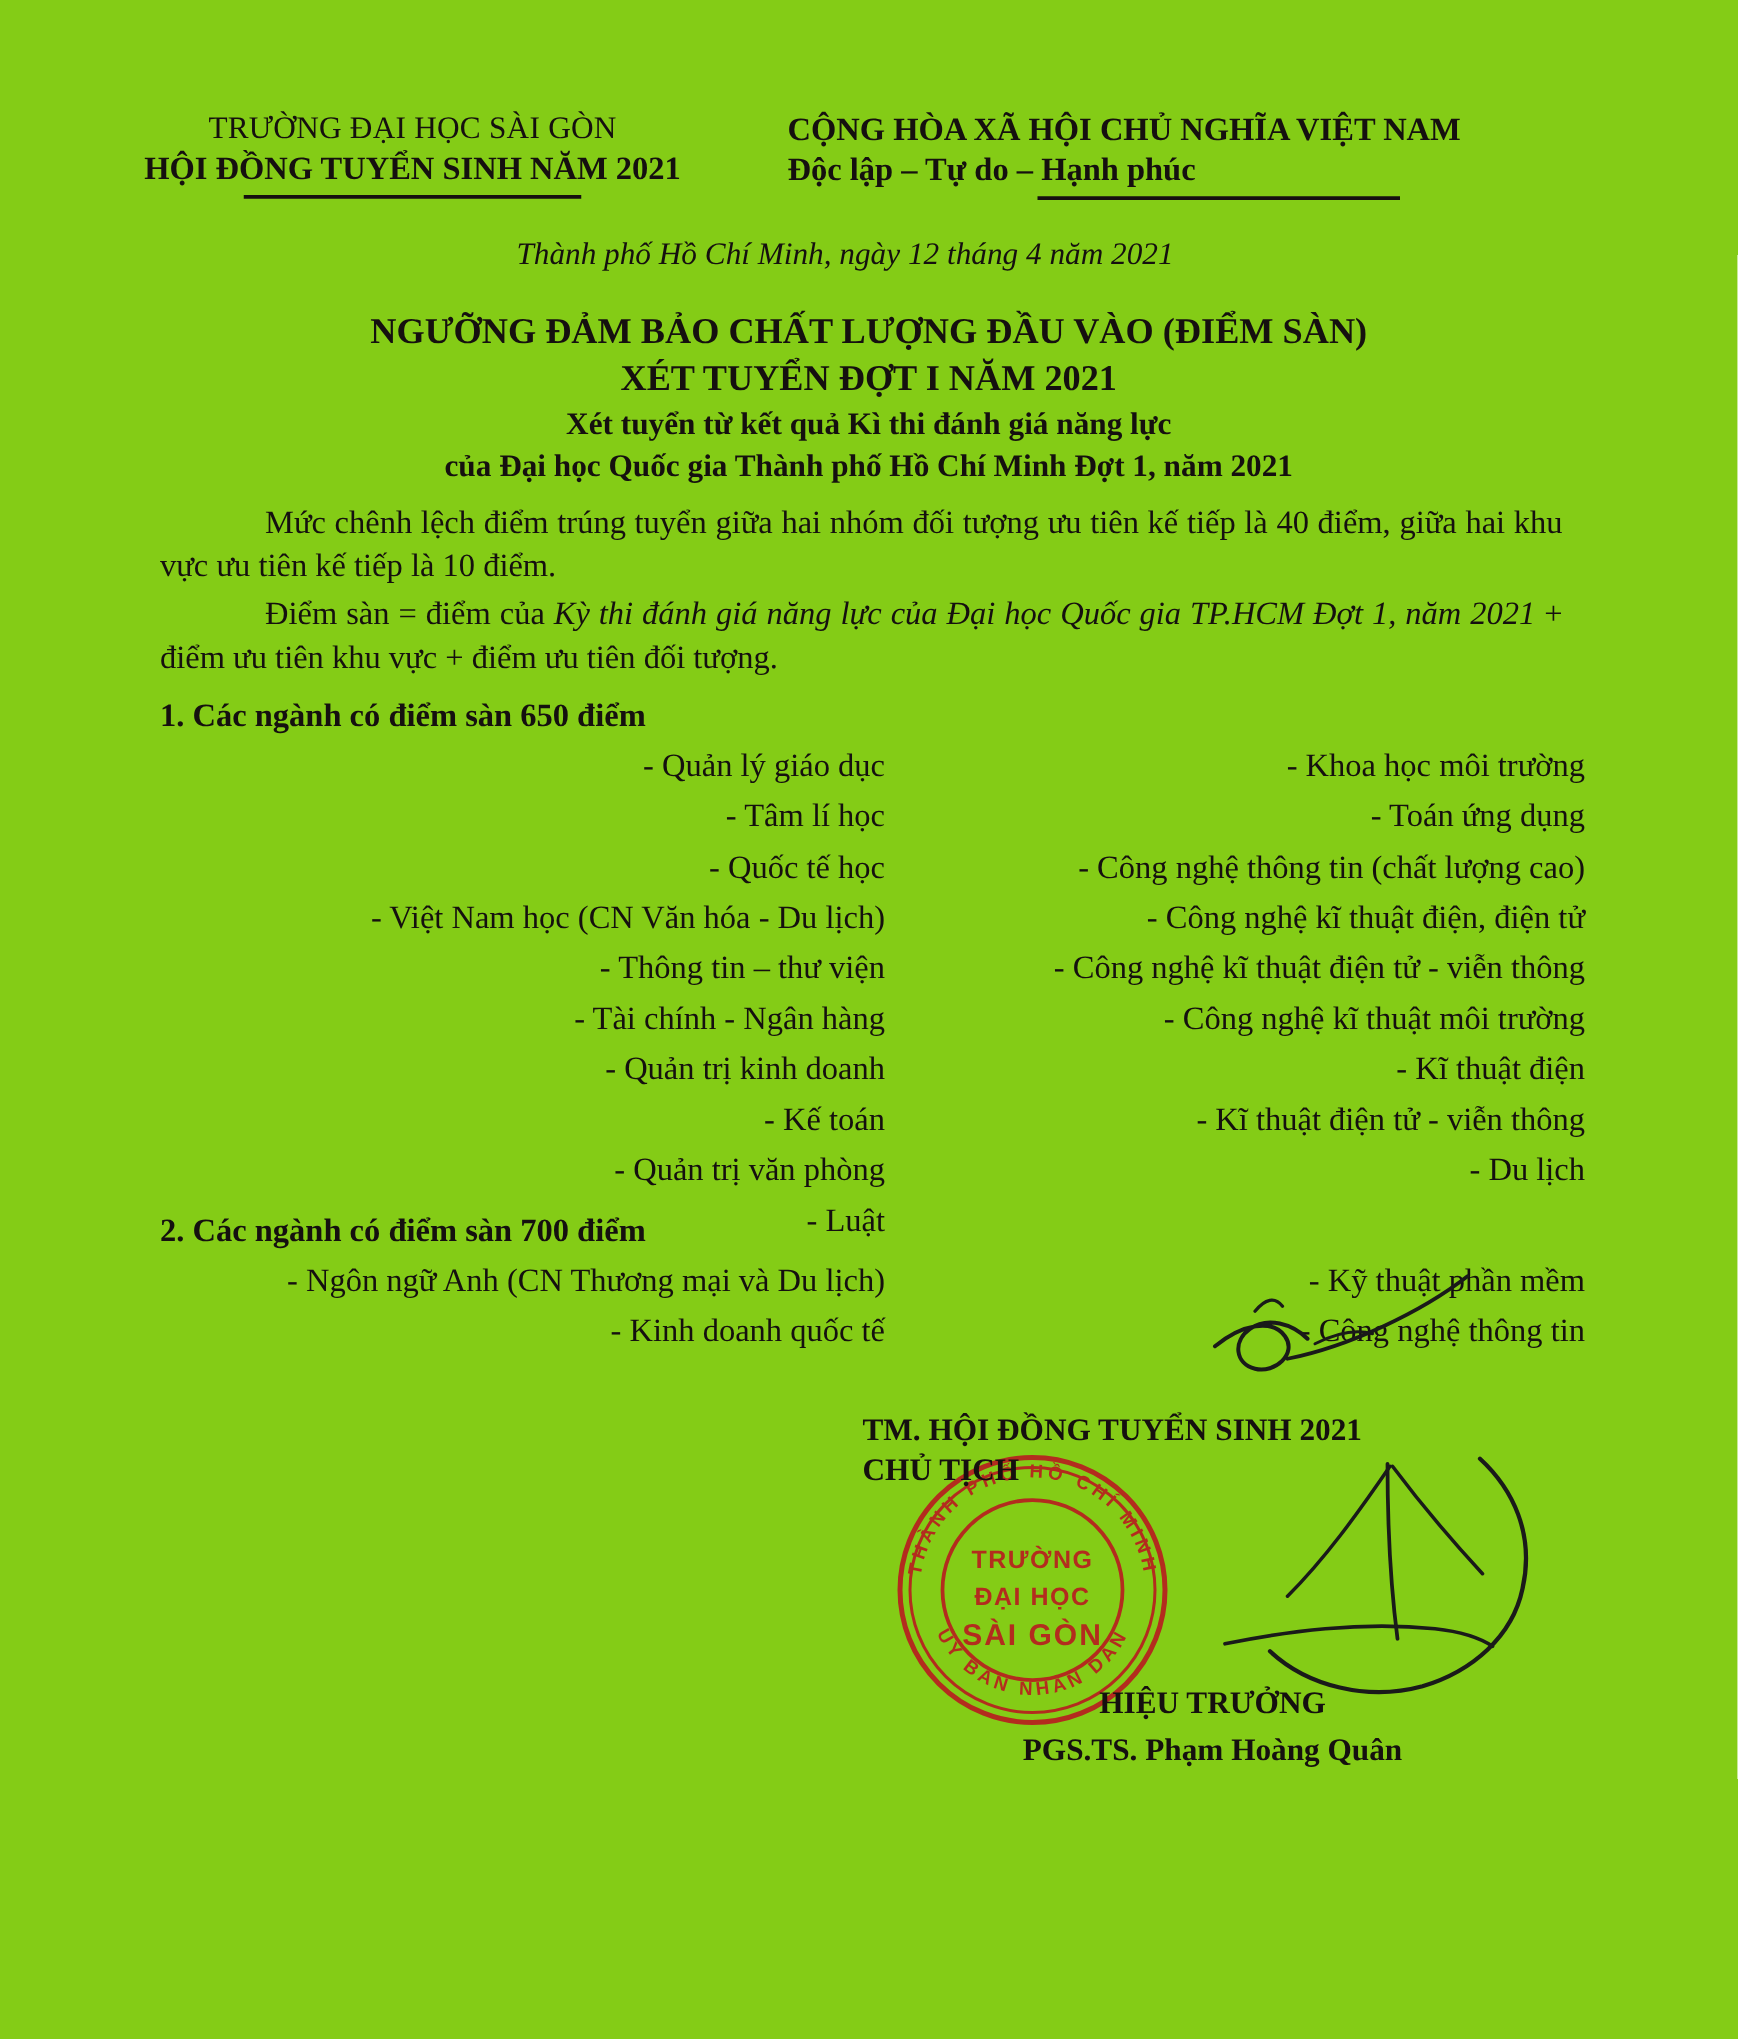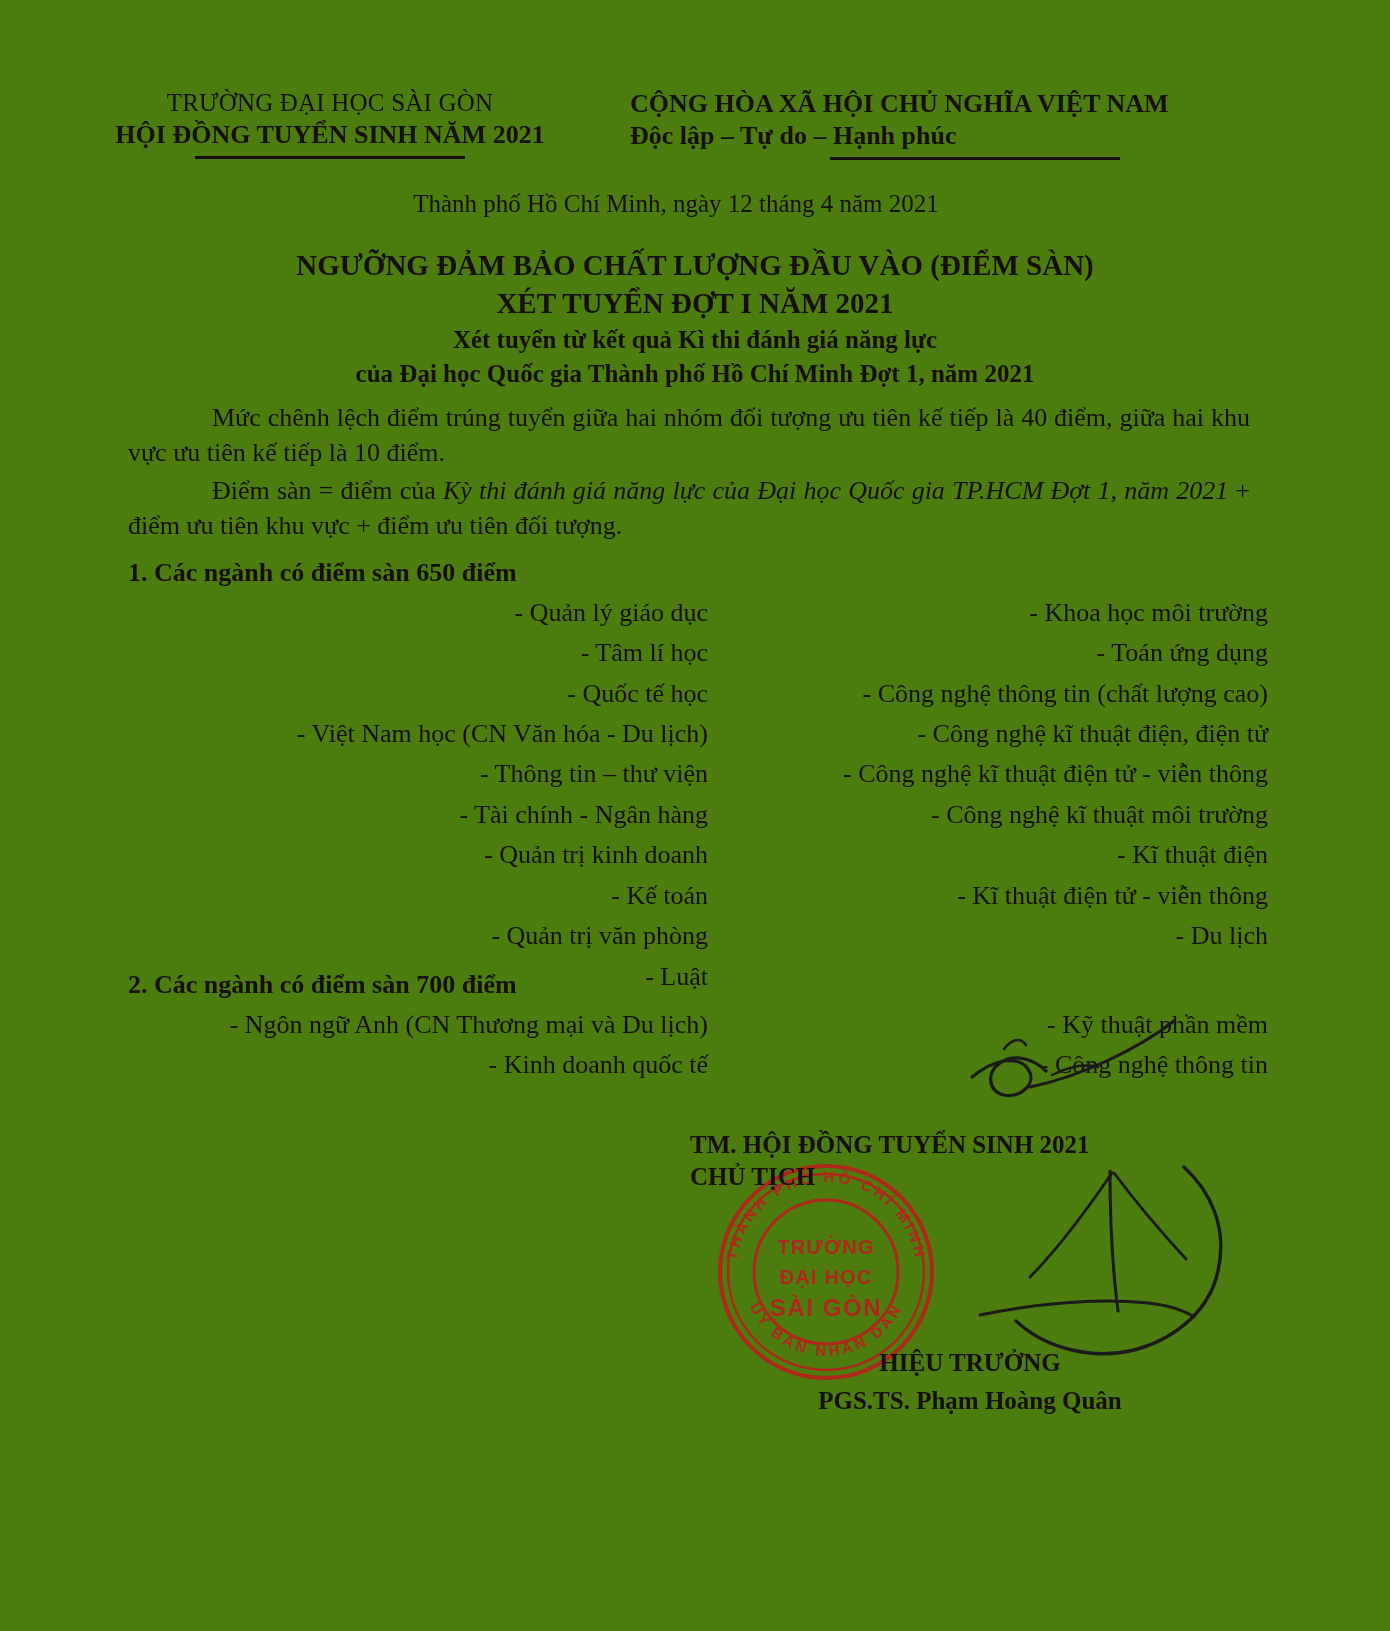--- a/index.html
+++ b/index.html
@@ -12,21 +12,21 @@
     height: 1631px;
     position: relative;
     font-family: "Liberation Serif", "DejaVu Serif", serif;
     color: #15100f;
     overflow: hidden;
   }
 
   .page {
     position: absolute;
     inset: 0;
-    background: #4d7c0f;
+    background: #84cc16;
   }
 
   
   .header {
     position: absolute;
     top: 88px;
     left: 0;
     width: 1390px;
     display: flex;
   }
@@ -63,20 +63,21 @@
   .rule-right { width: 290px; }
 
   .datestamp {
     position: absolute;
     top: 190px;
     left: 0;
     width: 1102px;
     text-align: center;
     padding-left: 250px;
     box-sizing: border-box;
+    font-style: italic;
     font-size: 25px;
     white-space: nowrap;
   }
 
   
   .title-block {
     position: absolute;
     top: 246px;
     left: 0;
     width: 1390px;

